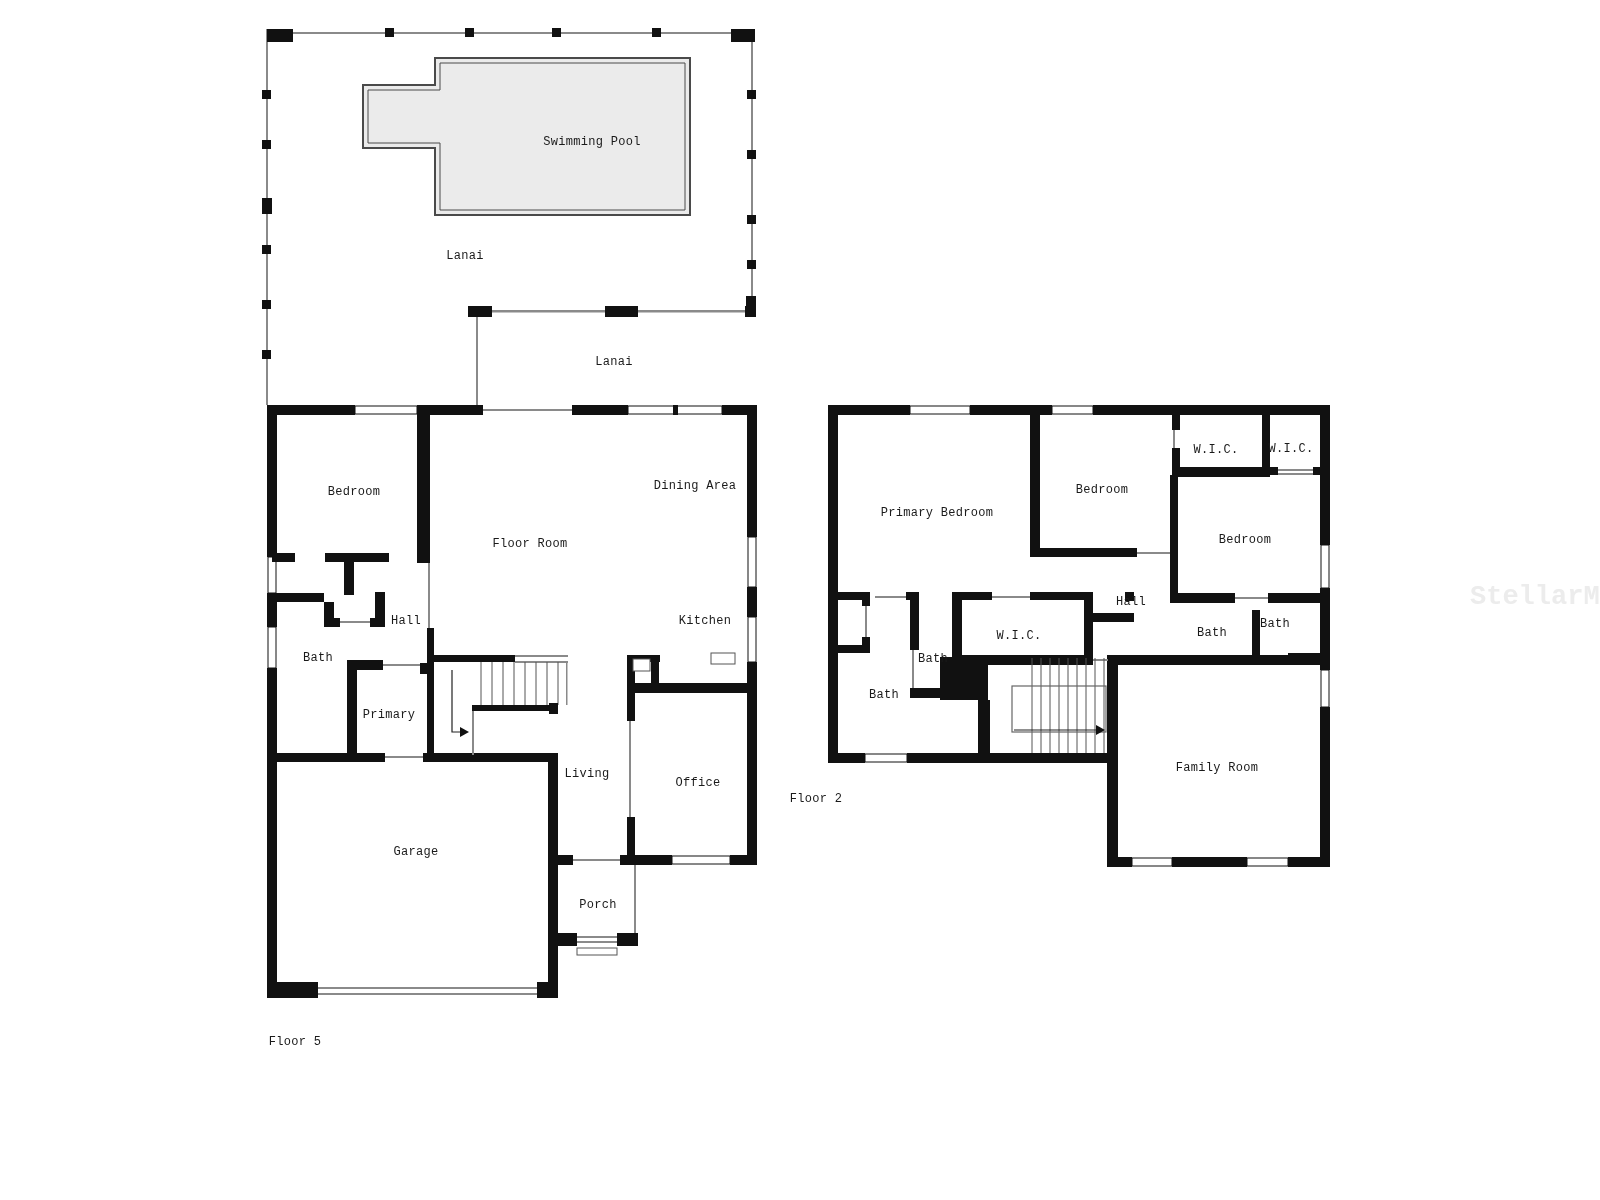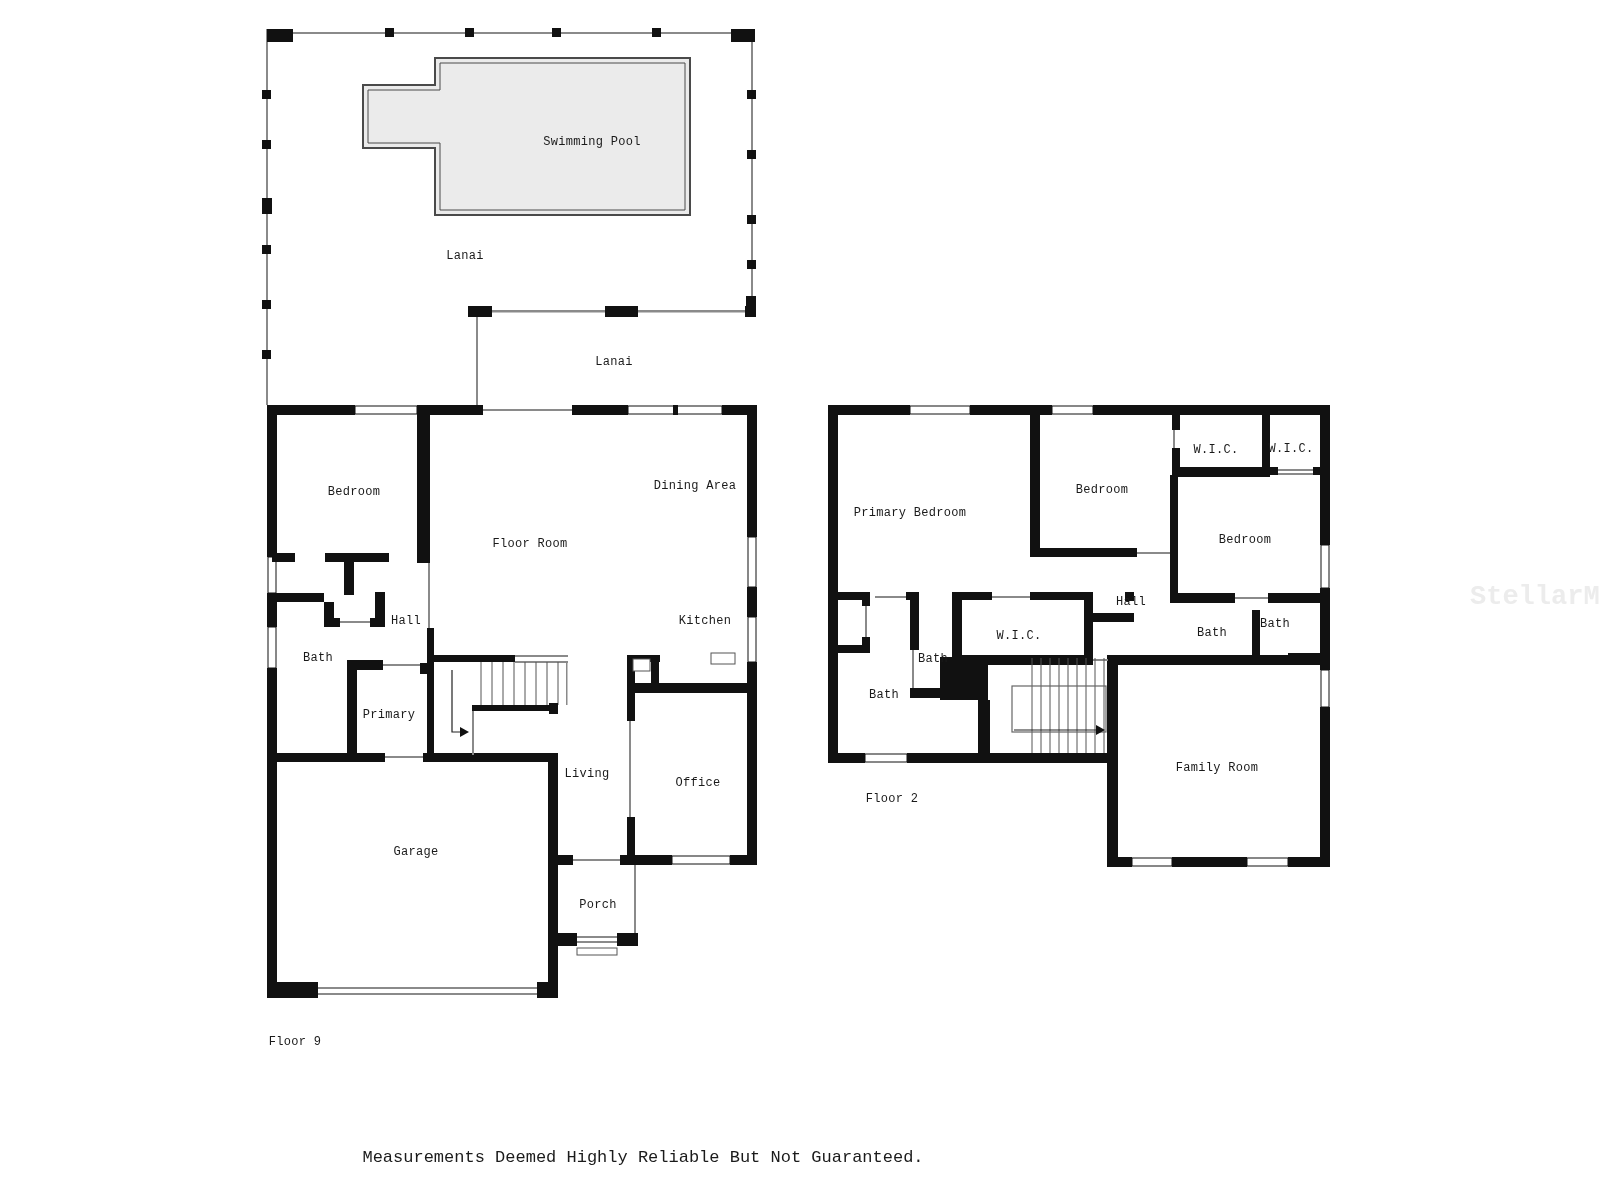--- a/index.html
+++ b/index.html
@@ -271,32 +271,31 @@
   <div class="lbl" style="left:530px;top:544px">Floor Room</div>
   <div class="lbl" style="left:695px;top:486px">Dining Area</div>
   <div class="lbl" style="left:705px;top:621px">Kitchen</div>
   <div class="lbl" style="left:406px;top:621px">Hall</div>
   <div class="lbl" style="left:318px;top:658px">Bath</div>
   <div class="lbl" style="left:389px;top:715px">Primary</div>
   <div class="lbl" style="left:587px;top:774px">Living</div>
   <div class="lbl" style="left:698px;top:783px">Office</div>
   <div class="lbl" style="left:416px;top:852px">Garage</div>
   <div class="lbl" style="left:598px;top:905px">Porch</div>
-  <div class="lbl floor-tag" style="left:295px;top:1042px">Floor 9</div>
-
-  <div class="lbl" style="left:910px;top:513px">Primary Bedroom</div>
+  <div class="lbl floor-tag" style="left:295px;top:1042px">Floor 5</div>
+
+  <div class="lbl" style="left:937px;top:513px">Primary Bedroom</div>
   <div class="lbl" style="left:1102px;top:490px">Bedroom</div>
   <div class="lbl" style="left:1216px;top:450px">W.I.C.</div>
   <div class="lbl" style="left:1291px;top:449px">W.I.C.</div>
   <div class="lbl" style="left:1245px;top:540px">Bedroom</div>
   <div class="lbl" style="left:1131px;top:602px">Hall</div>
   <div class="lbl" style="left:1019px;top:636px">W.I.C.</div>
   <div class="lbl" style="left:933px;top:659px">Bath</div>
   <div class="lbl" style="left:884px;top:695px">Bath</div>
   <div class="lbl" style="left:1212px;top:633px">Bath</div>
   <div class="lbl" style="left:1275px;top:624px">Bath</div>
   <div class="lbl" style="left:1217px;top:768px">Family Room</div>
-  <div class="lbl floor-tag" style="left:892px;top:799px">Floor 2</div>
+  <div class="lbl floor-tag" style="left:816px;top:799px">Floor 2</div>
 
   <div class="wm">StellarMLS</div>
-  <div class="footer">Measurements Deemed Highly Reliable But Not Guaranteed.</div>
 
 </div>
 
 </body></html>

